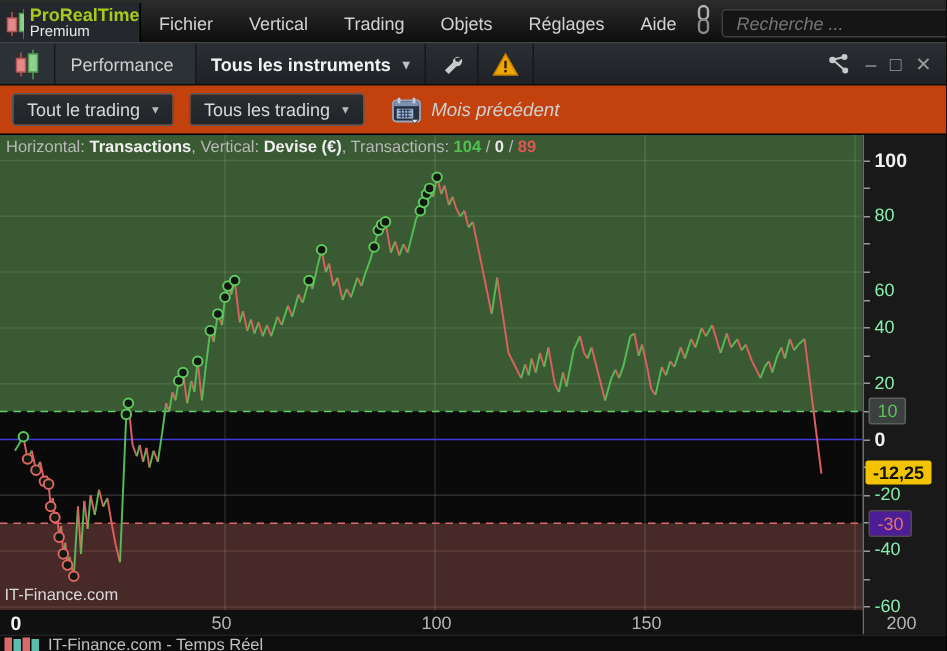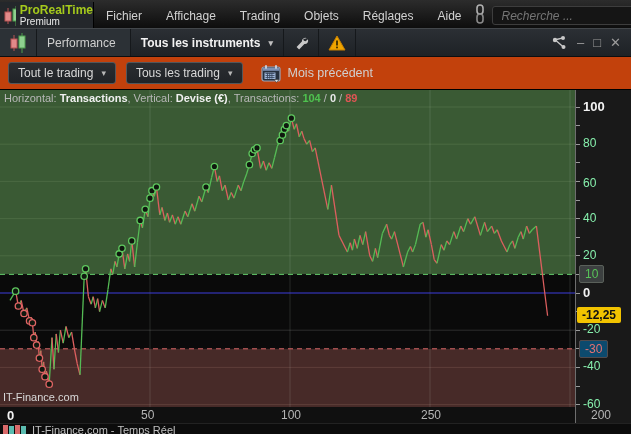--- a/index.html
+++ b/index.html
@@ -36,21 +36,21 @@
   .win-controls{margin-left:auto;display:flex;align-items:center;gap:9px;padding-right:10px;}
   .win-glyph{color:#9c9c9c;font-size:13px;line-height:13px;cursor:default;}
   
   .toolbar{position:absolute;top:57px;left:0;width:631px;height:33px;background:#c2410c;
            display:flex;align-items:center;gap:10px;padding-left:8px;box-sizing:border-box;
            border-bottom:1px solid #000;}
   .tool-btn{background:linear-gradient(#2b2e31,#202327);border:1px solid #53575b;border-radius:3px;
             color:#d8d8d8;font-size:12px;padding:3px 9px;display:flex;align-items:center;gap:8px;cursor:default;}
   .tool-btn .arr{color:#b8b8b8;font-size:9px;}
   .period{display:flex;align-items:center;gap:6px;margin-left:8px;}
-  .period-label{color:#d0d0d0;font-size:12.5px;}
+  .period-label{color:#d0d0d0;font-size:12.5px;font-style:italic;}
   
   .plot-wrap{position:absolute;top:90px;left:0;width:575px;height:317px;}
   .chart-header{position:absolute;top:92px;left:4px;font-size:11px;color:#b8b8b8;z-index:5;}
   .chart-header span{white-space:pre;}
   .ch-bold{color:#f0f0f0;font-weight:bold;}
   .ch-win{color:#4fc24f;font-weight:bold;}
   .ch-neutral{color:#e8e8e8;font-weight:bold;}
   .ch-loss{color:#e05555;font-weight:bold;}
   .watermark{position:absolute;left:3px;top:391px;color:#d8d8d8;font-size:11px;z-index:5;}
   .y-axis{position:absolute;top:90px;left:575px;width:56px;height:333px;background:#191919;
@@ -80,21 +80,21 @@
         <rect x="1" y="6" width="6" height="9" fill="#e28a8a" stroke="#b85555"></rect>
         <line x1="12" y1="0" x2="12" y2="20" stroke="#4e9e4e" stroke-width="1"></line>
         <rect x="9" y="3" width="6" height="12" fill="#8fd08f" stroke="#4e9e4e"></rect>
       </svg>
       <div class="logo-text">
         <span class="logo-title">ProRealTime</span>
         <span class="logo-sub">Premium</span>
       </div>
     </div>
     <span class="menu-item">Fichier</span>
-    <span class="menu-item">Affichage</span>
+    <span class="menu-item">Vertical</span>
     <span class="menu-item">Trading</span>
     <span class="menu-item">Objets</span>
     <span class="menu-item">Réglages</span>
     <span class="menu-item">Aide</span>
     <span class="chain">
       <svg width="12" height="20" viewBox="0 0 12 20">
         <rect x="3" y="1" width="6" height="9" rx="3" fill="none" stroke="#b0b0b0" stroke-width="1.6"></rect>
         <rect x="3" y="10" width="6" height="9" rx="3" fill="none" stroke="#8a8a8a" stroke-width="1.6"></rect>
       </svg>
     </span>
@@ -420,36 +420,36 @@
       <div class="y-tick" style="top: 183.9px;"></div>
       <div class="y-tick" style="top: 202.5px;"></div>
       <div class="y-tick" style="top: 221.1px;"></div>
       <div class="y-tick" style="top: 239.7px;"></div>
       <div class="y-tick" style="top: 258.3px;"></div>
       <div class="y-tick" style="top: 276.9px;"></div>
       <div class="y-tick" style="top: 295.5px;"></div>
       <div class="y-tick" style="top: 314.1px;"></div>
       <div class="y-lab bold" style="top: 9px;">100</div>
       <div class="y-lab" style="top: 46.2px;">80</div>
-      <div class="y-lab" style="top: 86px;">60</div>
+      <div class="y-lab" style="top: 96px;">60</div>
       <div class="y-lab" style="top: 120.6px;">40</div>
       <div class="y-lab" style="top: 157.8px;">20</div>
       <div class="y-lab bold" style="top: 195px;">0</div>
       <div class="y-lab" style="top: 232.2px;">-20</div>
       <div class="y-lab" style="top: 269.4px;">-40</div>
       <div class="y-lab" style="top: 306.6px;">-60</div>
       <div class="badge" style="top: 175.4px; background: rgb(60, 64, 64); color: rgb(88, 195, 88); border: 1px solid rgb(90, 96, 90);">10</div>
       <div class="badge" style="top: 216.785px; background: rgb(242, 195, 0); color: rgb(17, 17, 17); font-weight: bold; left: 1px;">-12,25</div>
-      <div class="badge" style="top: 249.8px; background: #0c4a6e; color: rgb(229, 114, 114); border: 1px solid rgb(81, 74, 76);">-30</div>
+      <div class="badge" style="top: 249.8px; background: #4c1d95; color: rgb(229, 114, 114); border: 1px solid rgb(81, 74, 76);">-30</div>
     </div>
   <div class="x-axis" id="x-axis">
       <div class="x-lab bold" style="left: 7px;">0</div>
       <div class="x-lab" style="left: 141px;">50</div>
       <div class="x-lab" style="left: 281px;">100</div>
-      <div class="x-lab" style="left: 421px;">250</div>
+      <div class="x-lab" style="left: 421px;">150</div>
       <div class="x-lab" style="left: 591px;">200</div>
     </div>
 
   <div class="statusbar">
     <svg width="26" height="13" style="flex:none;">
       <rect x="1" y="1" width="5" height="10" fill="#d96a6a"></rect>
       <rect x="7" y="2" width="5" height="9" fill="#5bbcb0"></rect>
       <rect x="13" y="1" width="5" height="10" fill="#d96a6a"></rect>
       <rect x="19" y="2" width="5" height="9" fill="#5bbcb0"></rect>
     </svg>

